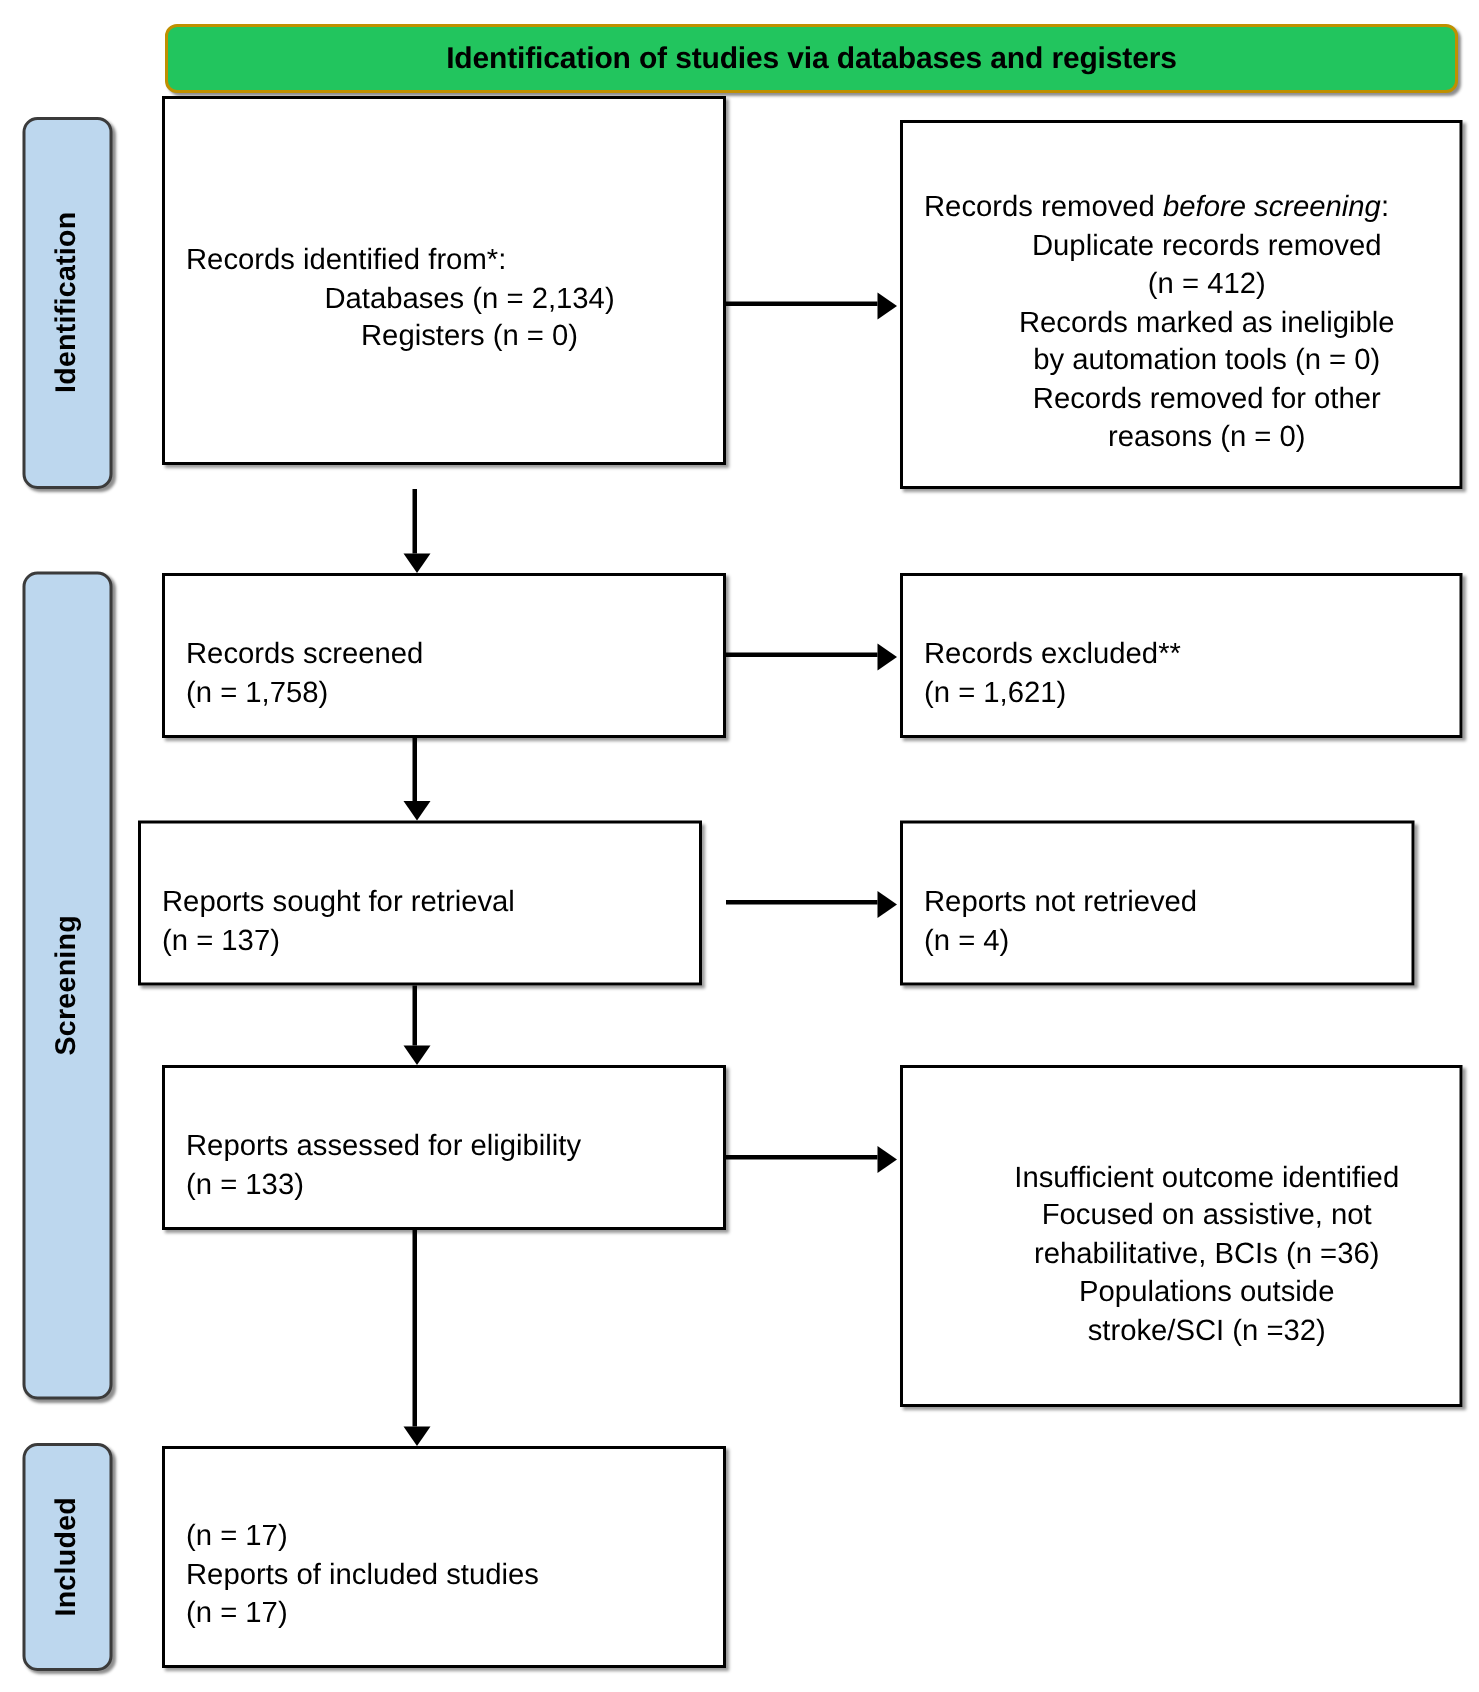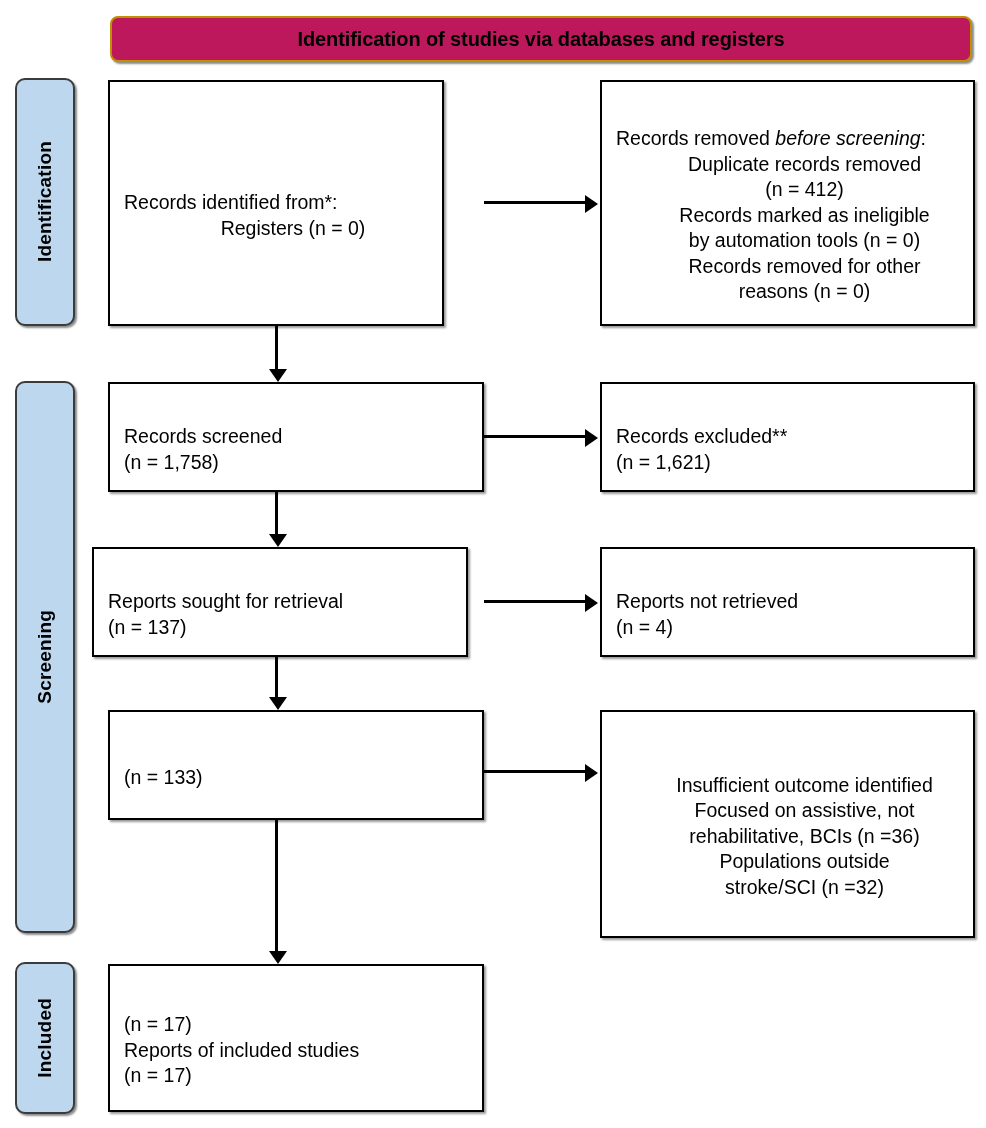--- a/index.html
+++ b/index.html
@@ -20,21 +20,21 @@
     overflow: hidden;
   }
 
   
   .banner {
     position: absolute;
     left: 110px;
     top: 16px;
     width: 862px;
     height: 46px;
-    background: #be185d;
+    background: #22c55e;
     border: 2px solid #BF9000;
     border-radius: 8px;
     box-shadow: 2px 2px 2px rgba(0,0,0,0.45);
     display: flex;
     align-items: center;
     justify-content: center;
     box-sizing: border-box;
   }
   .banner-text {
     font-size: 20px;
@@ -91,30 +91,30 @@
     font-size: 19.5px;
     line-height: 25.5px;
     color: #000000;
     white-space: nowrap;
   }
   .line.wrap { white-space: normal; }
   .indent { padding-left: 34px; text-align: center; }
   .ital { font-style: italic; }
 
   
-  #box-identified      { left: 108px; top: 80px;  width: 336px; height: 246px; }
+  #box-identified      { left: 108px; top: 64px;  width: 376px; height: 246px; }
   #box-screened        { left: 108px; top: 382px; width: 376px; height: 110px; }
   #box-sought          { left: 92px; top: 547px; width: 376px; height: 110px; }
   #box-assessed        { left: 108px; top: 710px; width: 376px; height: 110px; }
   #box-included        { left: 108px; top: 964px; width: 376px; height: 148px; }
 
   
   #box-removed         { left: 600px; top: 80px;  width: 375px; height: 246px; }
   #box-excluded-rec    { left: 600px; top: 382px; width: 375px; height: 110px; }
-  #box-not-retrieved   { left: 600px; top: 547px; width: 375px; height: 110px; }
+  #box-not-retrieved   { left: 600px; top: 547px; width: 343px; height: 110px; }
   #box-excluded-rep    { left: 600px; top: 710px; width: 375px; height: 228px; }
 
   
   .vline {
     position: absolute;
     width: 3px;
     background: #000000;
   }
   .hline {
     position: absolute;
@@ -171,20 +171,21 @@
   <div class="phase" id="phase-screening">
     <span class="phase-label">Screening</span>
   </div>
   <div class="phase" id="phase-included">
     <span class="phase-label">Included</span>
   </div>
 
   <div class="box" id="box-identified">
     <div class="box-inner">
       <div class="line">Records identified from*:</div>
+      <div class="line indent">Databases (n = 2,134)</div>
       <div class="line indent">Registers (n = 0)</div>
     </div>
   </div>
 
   <div class="box" id="box-removed">
     <div class="box-inner">
       <div class="line wrap"><span>Records removed </span><span class="ital">before screening</span><span>:</span></div>
       <div class="line indent">Duplicate records removed</div>
       <div class="line indent">(n = 412)</div>
       <div class="line indent">Records marked as ineligible</div>
@@ -217,20 +218,21 @@
 
   <div class="box" id="box-not-retrieved">
     <div class="box-inner">
       <div class="line">Reports not retrieved</div>
       <div class="line">(n = 4)</div>
     </div>
   </div>
 
   <div class="box" id="box-assessed">
     <div class="box-inner">
+      <div class="line">Reports assessed for eligibility</div>
       <div class="line">(n = 133)</div>
     </div>
   </div>
 
   <div class="box" id="box-excluded-rep">
     <div class="box-inner">
       <div class="line indent">Insufficient outcome identified</div>
       <div class="line indent">Focused on assistive, not</div>
       <div class="line indent">rehabilitative, BCIs (n =36)</div>
       <div class="line indent">Populations outside</div>

